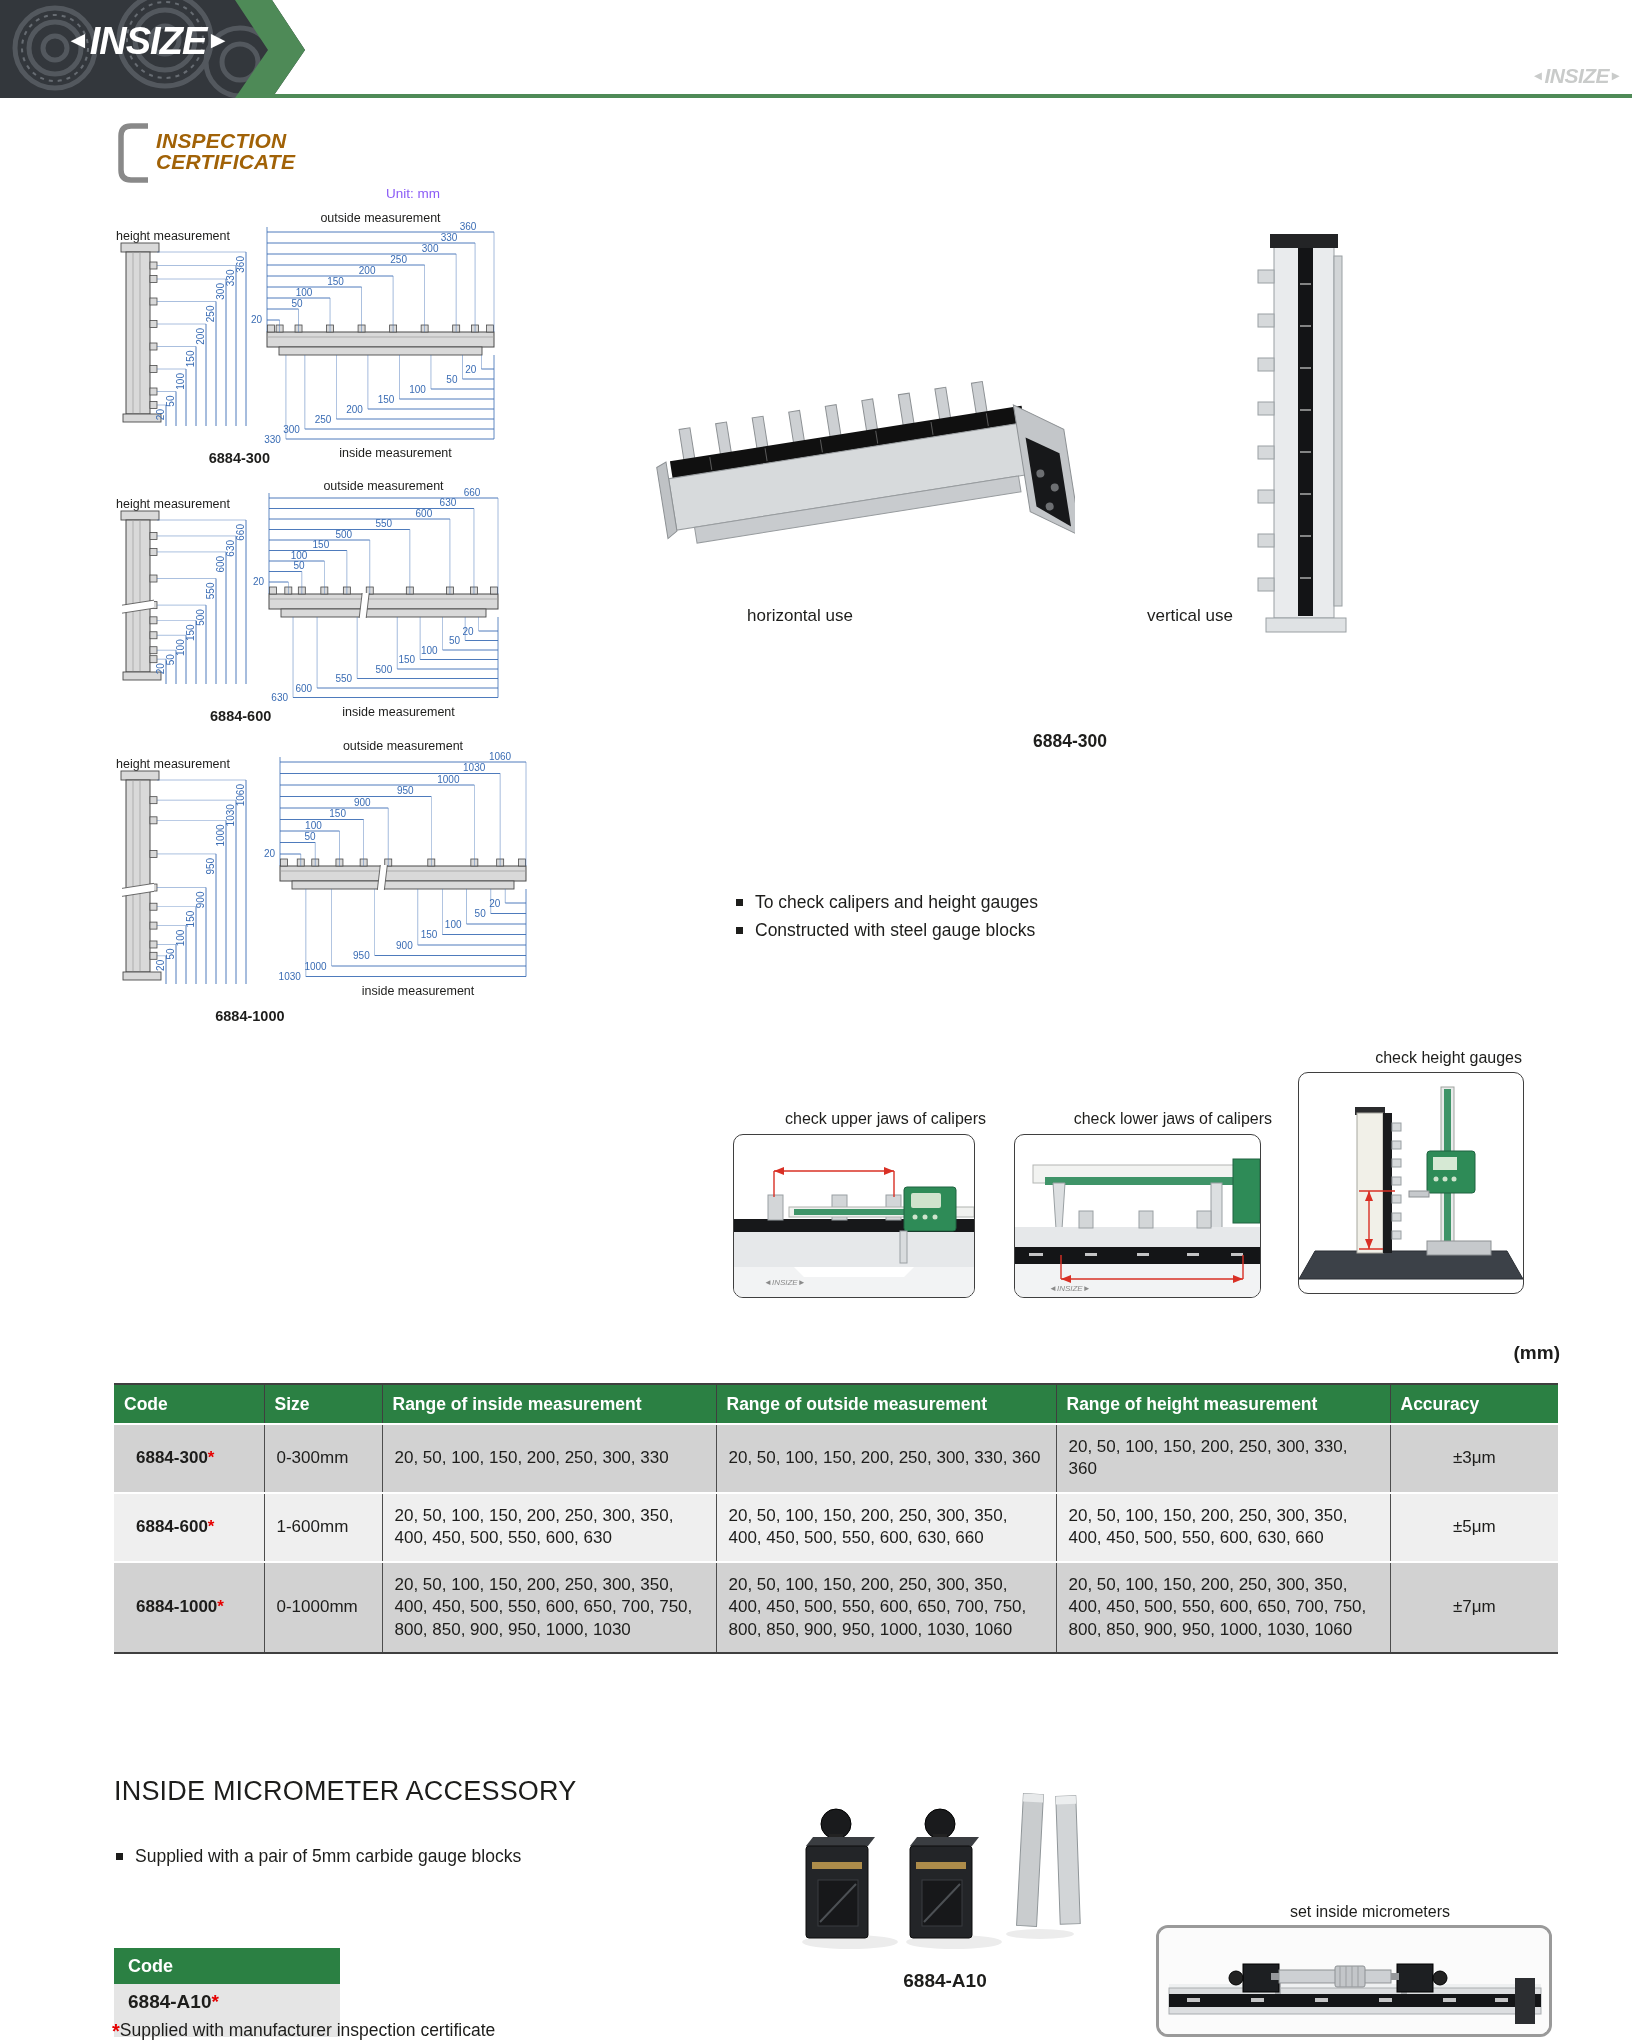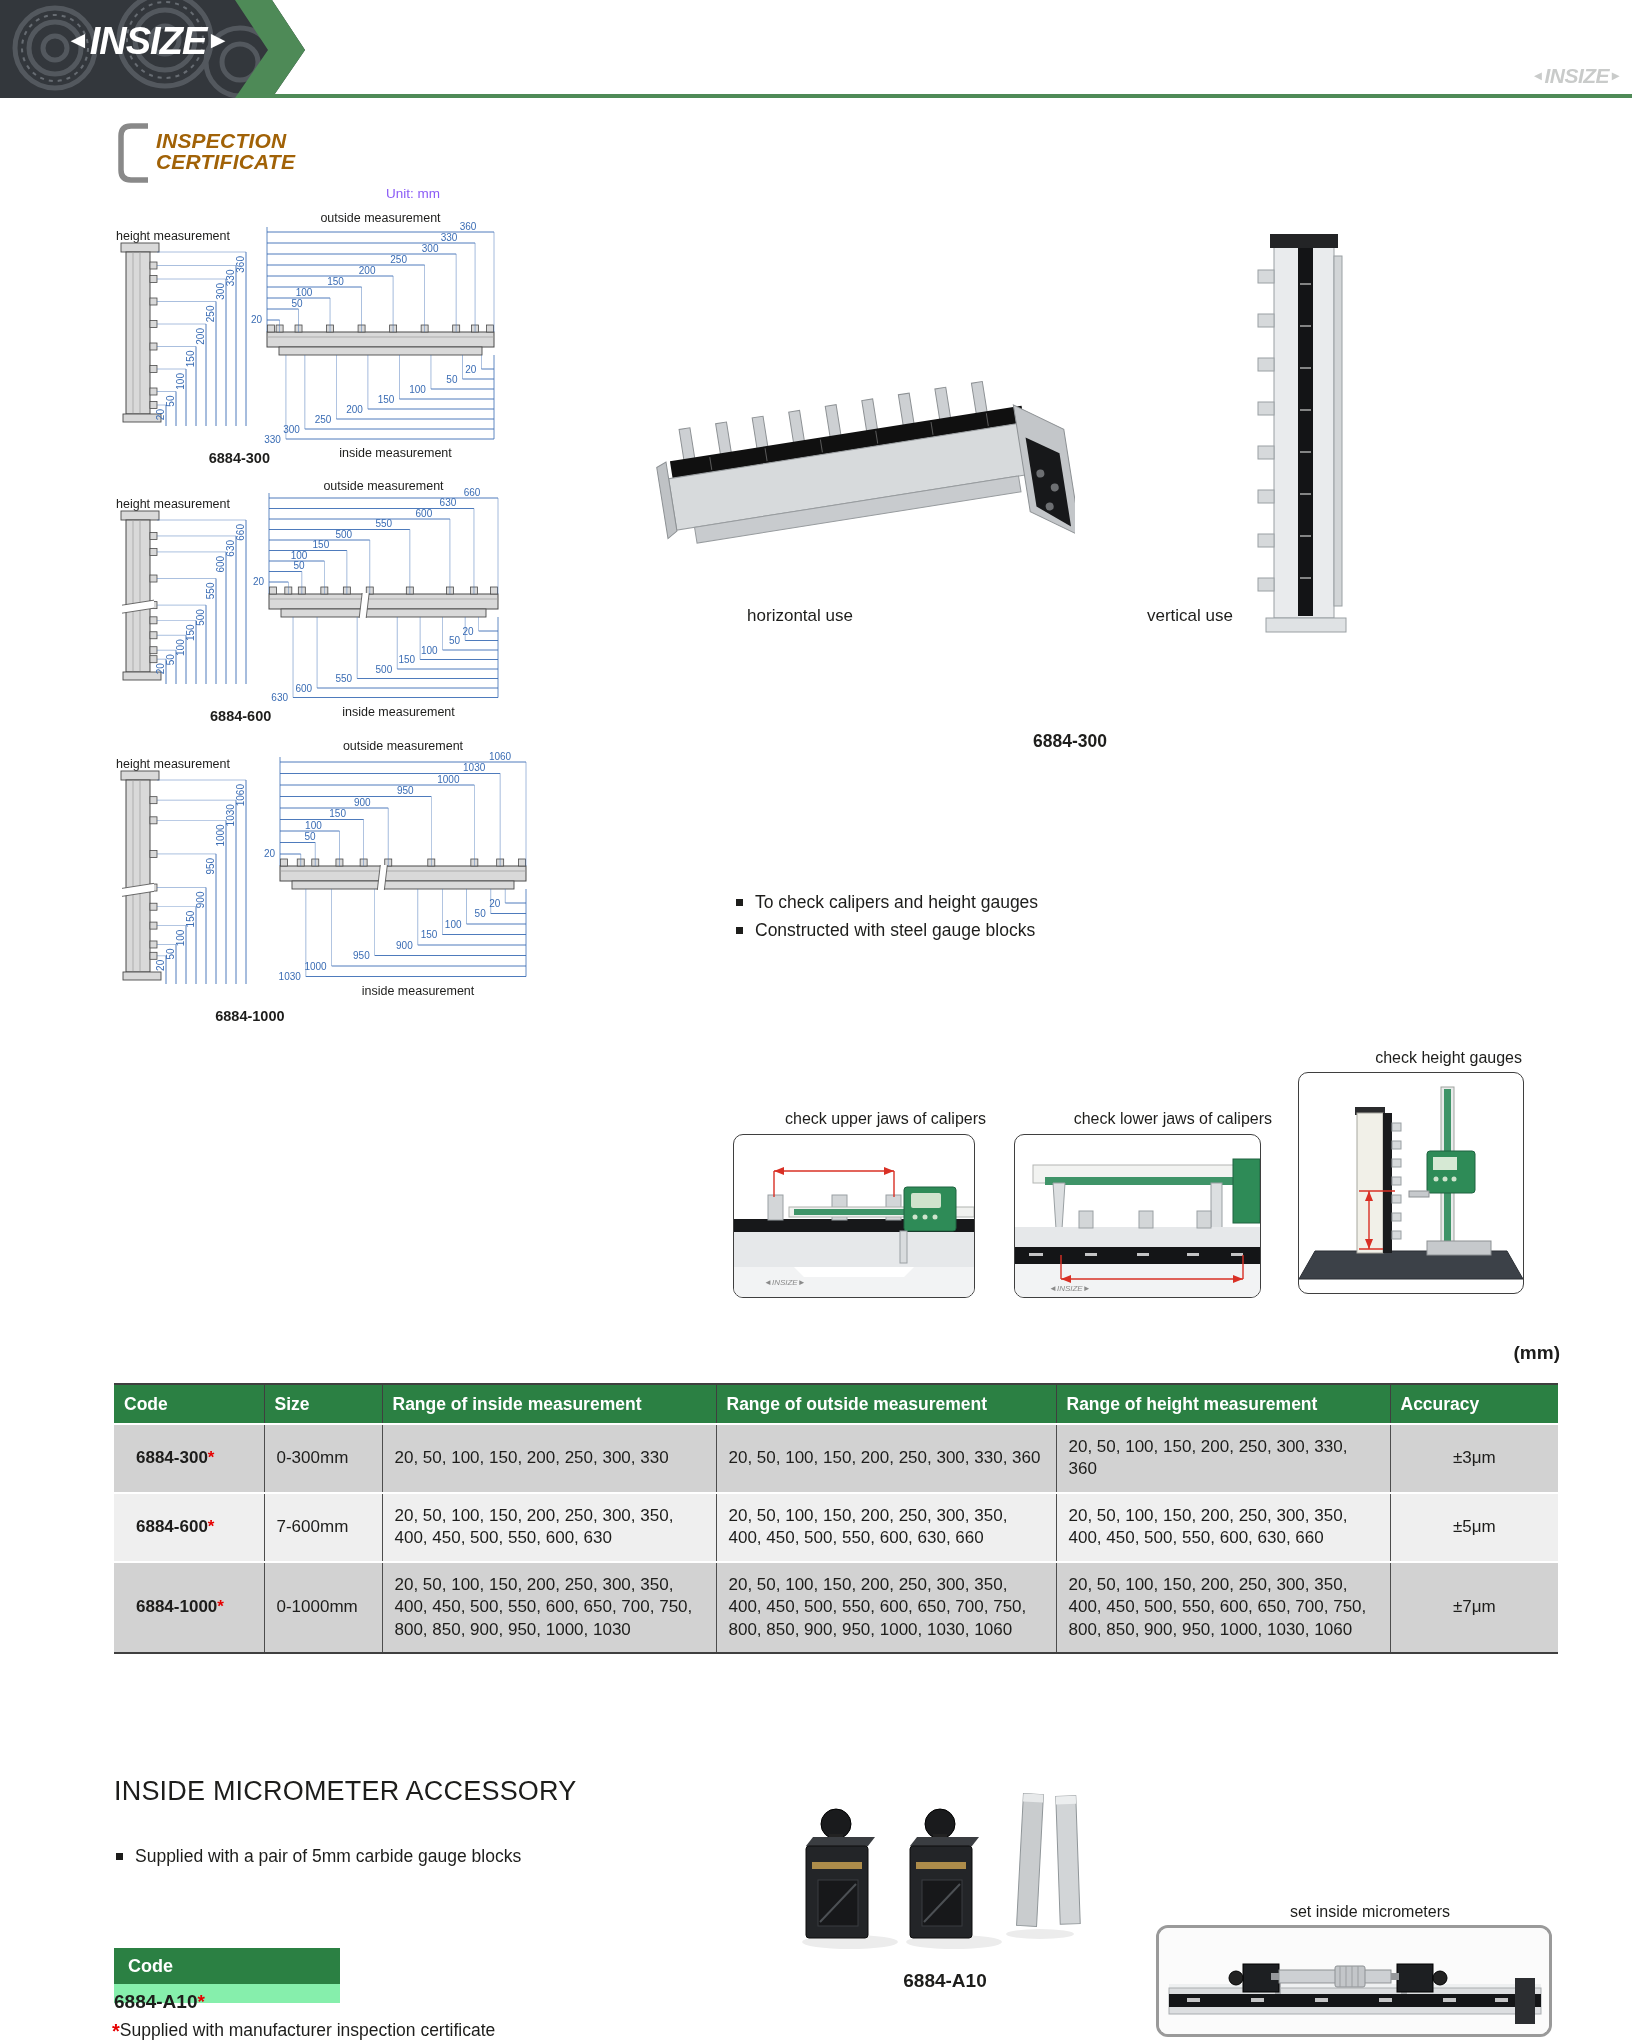--- a/index.html
+++ b/index.html
@@ -38,21 +38,21 @@
   tr.rB td{background:#efefef;}
   tbody tr td{border-top:2px solid #ffffff;}
   .c-code{font-weight:bold;padding-left:22px;}
   .c-acc{text-align:center;}
   .ast{color:#e60000;font-weight:bold;}
   
   .acc-head{left:114px;top:1776px;font-size:27px;font-weight:normal;letter-spacing:0.2px;}
   .acc-bullet{left:116px;top:1846px;display:flex;align-items:flex-start;font-size:17.5px;width:480px;}
   .mini{left:114px;top:1948px;width:226px;}
   .mini-h{background:#2b8043;color:#fff;font-weight:bold;font-size:18px;height:36px;line-height:36px;padding-left:14px;}
-  .mini-c{background:#86efac;font-weight:bold;font-size:19px;height:19px;line-height:36px;}
+  .mini-c{background:#e5e5e5;font-weight:bold;font-size:19px;height:53px;line-height:36px;padding-left:14px;}
   .footnote{left:112px;top:2020px;font-size:17.5px;}
   .fn-ast{color:#e60000;font-weight:bold;font-size:20px;vertical-align:-2px;}
   .set-panel{left:1156px;top:1925px;width:390px;height:106px;border:3px solid #9a9a9a;border-radius:12px;background:#f4f4f4;overflow:hidden;}
   svg text{font-family:"Liberation Sans","DejaVu Sans",sans-serif;}
 </style>
 </head>
 <body>
 
 <div class="page">
 
@@ -644,21 +644,21 @@
           <tr class="rA">
             <td class="c-code"><span>6884-300</span><span class="ast">*</span></td>
             <td class="c-size"><span>0-300mm</span></td>
             <td class="c-in"><span>20, 50, 100, 150, 200, 250, 300, 330</span></td>
             <td class="c-out"><span>20, 50, 100, 150, 200, 250, 300, 330, 360</span></td>
             <td class="c-h"><span>20, 50, 100, 150, 200, 250, 300, 330, 360</span></td>
             <td class="c-acc"><span>±3μm</span></td>
           </tr>
           <tr class="rB">
             <td class="c-code"><span>6884-600</span><span class="ast">*</span></td>
-            <td class="c-size"><span>7-600mm</span></td>
+            <td class="c-size"><span>1-600mm</span></td>
             <td class="c-in"><span>20, 50, 100, 150, 200, 250, 300, 350, 400, 450, 500, 550, 600, 630</span></td>
             <td class="c-out"><span>20, 50, 100, 150, 200, 250, 300, 350, 400, 450, 500, 550, 600, 630, 660</span></td>
             <td class="c-h"><span>20, 50, 100, 150, 200, 250, 300, 350, 400, 450, 500, 550, 600, 630, 660</span></td>
             <td class="c-acc"><span>±5μm</span></td>
           </tr>
           <tr class="rA">
             <td class="c-code"><span>6884-1000</span><span class="ast">*</span></td>
             <td class="c-size"><span>0-1000mm</span></td>
             <td class="c-in"><span>20, 50, 100, 150, 200, 250, 300, 350, 400, 450, 500, 550, 600, 650, 700, 750, 800, 850, 900, 950, 1000, 1030</span></td>
             <td class="c-out"><span>20, 50, 100, 150, 200, 250, 300, 350, 400, 450, 500, 550, 600, 650, 700, 750, 800, 850, 900, 950, 1000, 1030, 1060</span></td>

